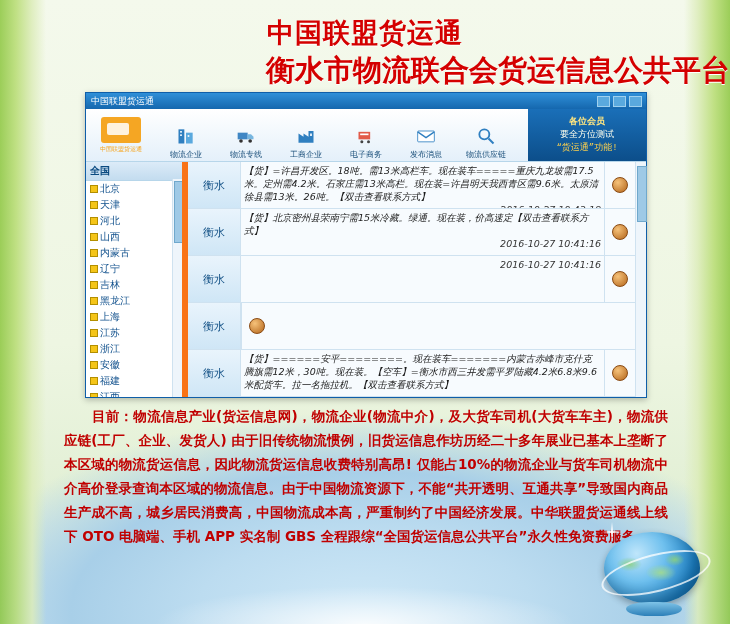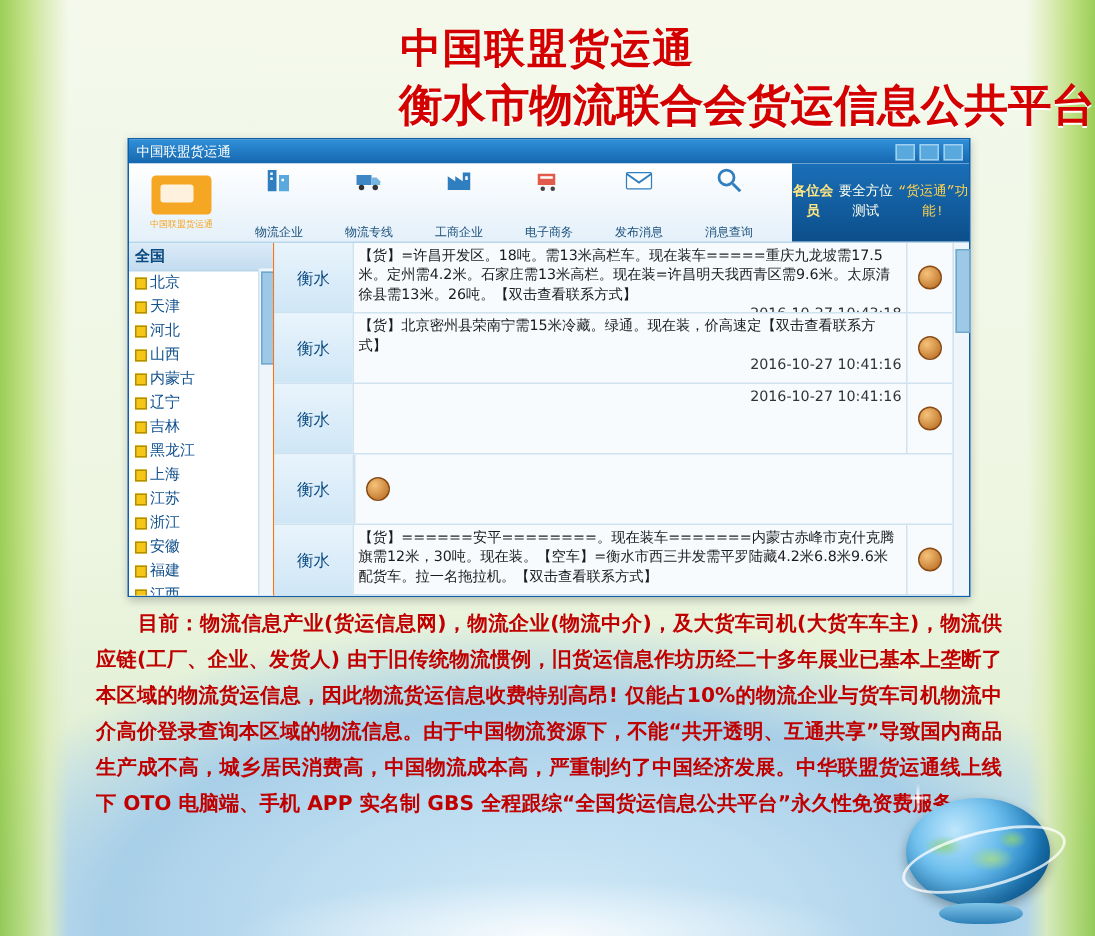--- a/index.html
+++ b/index.html
@@ -58,36 +58,36 @@
     position:relative;
   }
   .logo .mark:after{
     content:"";position:absolute;left:6px;top:6px;width:22px;height:12px;
     background:#fff;border-radius:2px;opacity:.85;
   }
   .logo .lbl{font-size:6px;color:#f5a623;margin-top:2px;white-space:nowrap;}
 
   .tbtn{
     width:60px;height:50px;display:flex;flex-direction:column;align-items:center;
-    justify-content:space-between;gap:3px;cursor:pointer;
+    justify-content:flex-end;gap:3px;cursor:pointer;
   }
   .tbtn .ic{width:22px;height:20px;display:block;}
   .tbtn .tx{font-size:8px;color:#1a4f7a;white-space:nowrap;}
   .vip{
     position:absolute;right:0;top:0;bottom:0;width:118px;
     background:linear-gradient(to bottom,#1a6fb8,#0c4e8a);
-    color:#ffe;display:flex;align-items:center;justify-content:center;
+    color:#ffe;display:flex;flex-direction:column;align-items:center;justify-content:center;
     font-size:9px;line-height:1.45;text-align:center;
   }
   .vip .v1{color:#ffe680;font-weight:bold;}
   .vip .v3{color:#ffd24d;font-family:Liberation Mono, monospace;}
 
   .body{flex:1;display:flex;min-height:0;background:#eaf4fc;}
   .sidebar{
-    width:96px;background:#ffffff;border-right:1px solid #f97316;
+    width:96px;background:#ffffff;border-right:6px solid #f97316;
     font-size:10px;overflow:hidden;position:relative;
   }
   .sb-head{
     background:linear-gradient(to bottom,#dcebf8,#c3dcef);
     padding:2px 4px;font-weight:bold;color:#0a4a80;border-bottom:1px solid #b7d6ea;
     display:flex;align-items:center;gap:3px;
   }
   .sb-item{
     padding:1px 4px 1px 14px;color:#10508c;position:relative;line-height:14px;
     cursor:pointer;
@@ -106,20 +106,21 @@
     display:flex;border-bottom:1px solid #cfe2f0;min-height:0;flex:1;
   }
   .row .city{
     width:52px;flex:0 0 52px;background:linear-gradient(to bottom,#e9f4fc,#cfe6f6);
     border-right:1px solid #cfe2f0;display:flex;align-items:center;justify-content:center;
     font-size:11px;color:#0a4a80;font-weight:normal;
   }
   .row .txt{
     flex:1;min-width:0;padding:2px 3px;font-size:9.5px;line-height:1.38;color:#1b1b1b;
     overflow:hidden;
+    font-style:italic;
   }
   .row .txt .time{color:#333;text-align:right;}
   .row .act{
     width:30px;flex:0 0 30px;border-left:1px solid #cfe2f0;display:flex;
     align-items:center;justify-content:center;
   }
   .coin{
     width:14px;height:14px;border-radius:50%;
     background:radial-gradient(circle at 35% 32%,#f6c27a,#b3651a);
     border:1px solid #8a4a12;
@@ -247,21 +248,21 @@
           <path d="M2 7l10 7 10-7" fill="none" stroke="#2f7fc0" stroke-width="1.6"></path>
         </svg>
       <span class="tx">发布消息</span>
     </div>
 
     <div class="tbtn">
       <svg class="ic" viewBox="0 0 24 24">
           <circle cx="10" cy="10" r="6" fill="none" stroke="#2f7fc0" stroke-width="2.2"></circle>
           <path d="M15 15l6 6" stroke="#2f7fc0" stroke-width="2.4"></path>
         </svg>
-      <span class="tx">消息查询</span>
+      <span class="tx">物流供应链</span>
     </div>
 
     <div class="tbtn">
       <svg class="ic" viewBox="0 0 24 24">
           <path d="M12 8.5A3.5 3.5 0 1 0 12 15.5 3.5 3.5 0 1 0 12 8.5z" fill="none" stroke="#2f7fc0" stroke-width="2"></path>
           <path d="M12 2l1.6 3h-3.2zM12 22l-1.6-3h3.2zM2 12l3-1.6v3.2zM22 12l-3 1.6v-3.2zM5 5l3.2 1.1-2.1 2.1zM19 19l-3.2-1.1 2.1-2.1zM19 5l-1.1 3.2-2.1-2.1zM5 19l1.1-3.2 2.1 2.1z" fill="#2f7fc0"></path>
         </svg>
       <span class="tx">系统设置</span>
     </div>
 

